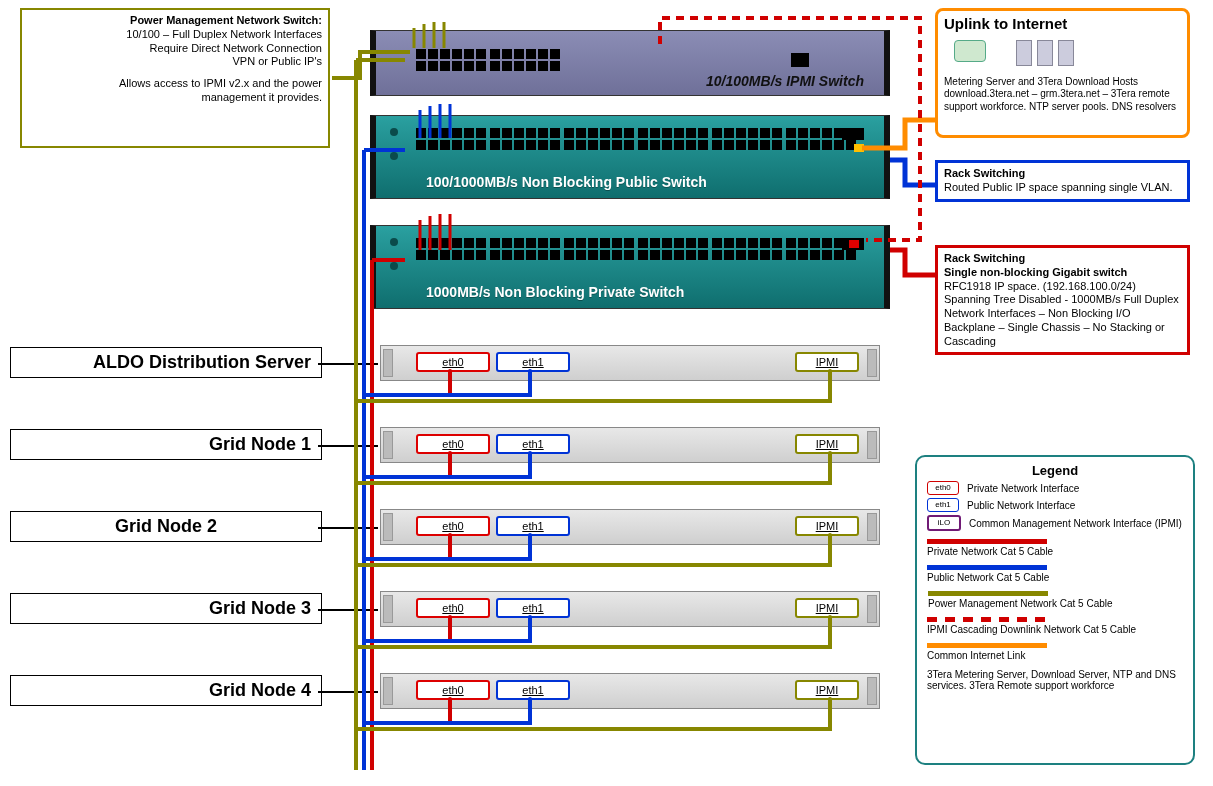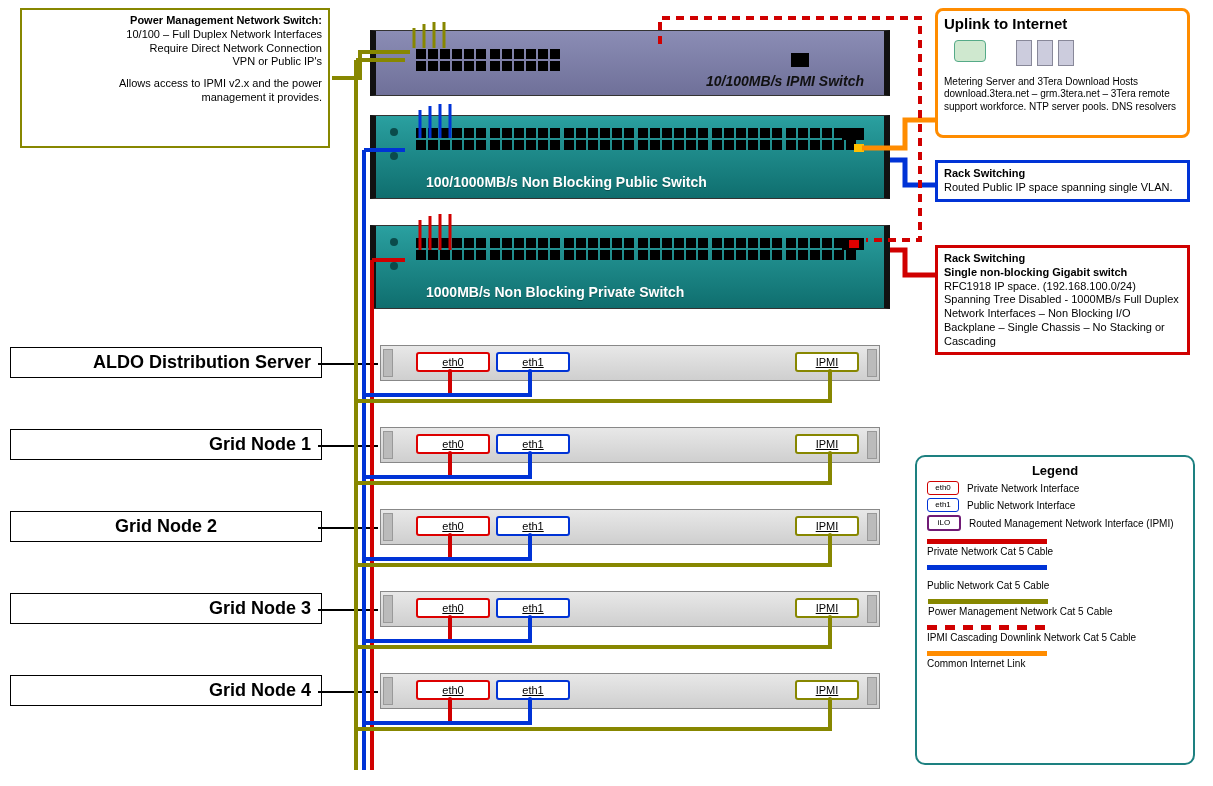--- a/index.html
+++ b/index.html
@@ -328,43 +328,46 @@
   <div class="legend-row">
     <span class="legend-chip" style="border:1px solid #d00000;">eth0</span>
     <span>Private Network Interface</span>
   </div>
   <div class="legend-row">
     <span class="legend-chip" style="border:1px solid #0033d6;">eth1</span>
     <span>Public Network Interface</span>
   </div>
   <div class="legend-row">
     <span class="legend-chip" style="border:2px solid #701a75;">iLO</span>
-    <span>Routed Management Network Interface (IPMI)</span>
+    <span>Common Management Network Interface (IPMI)</span>
   </div>
 
   <div id="legend-cables">
       <div style="margin: 8px 0px;">
         <span class="legend-line" style="background: rgb(208, 0, 0); height: 5px;"></span>
         <div style="font-size: 10px; margin-top: 2px;">Private Network Cat 5 Cable</div>
       </div>
       <div style="margin: 8px 0px;">
         <span class="legend-line" style="background: rgb(0, 51, 214); height: 5px;"></span>
-        <div style="font-size: 10px; margin-top: 10px;">Public Network Cat 5 Cable</div>
+        <div style="font-size: 10px; margin-top: 2px;">Public Network Cat 5 Cable</div>
       </div>
       <div style="margin: 8px 1px;">
         <span class="legend-line" style="background: rgb(135, 135, 0); height: 5px;"></span>
         <div style="font-size: 10px; margin-top: 2px;">Power Management Network Cat 5 Cable</div>
       </div>
       <div style="margin: 8px 0px;">
         <span class="legend-line" style="background: repeating-linear-gradient(90deg, rgb(208, 0, 0) 0px, rgb(208, 0, 0) 10px, transparent 10px, transparent 18px); height: 5px;"></span>
         <div style="font-size: 10px; margin-top: 2px;">IPMI Cascading Downlink Network Cat 5 Cable</div>
       </div>
       <div style="margin: 8px 0px;">
         <span class="legend-line" style="background: rgb(255, 140, 0); height: 5px;"></span>
         <div style="font-size: 10px; margin-top: 2px;">Common Internet Link</div>
+      </div>
+      <div style="margin: 8px 0px;">
+        <div style="font-size: 10px; margin-top: 2px;">3Tera Metering Server, Download Server, NTP and DNS services. 3Tera Remote support workforce</div>
       </div>
     </div>
 </div>
 
 <svg class="wires" width="1213" height="786">
 
   <path d="M332 78 H360 V52 H410" stroke="#878700" stroke-width="4" fill="none"></path>
 
   <path d="M414 48 V28 M424 48 V24 M434 48 V22 M444 48 V22" stroke="#878700" stroke-width="3" fill="none"></path>
 

